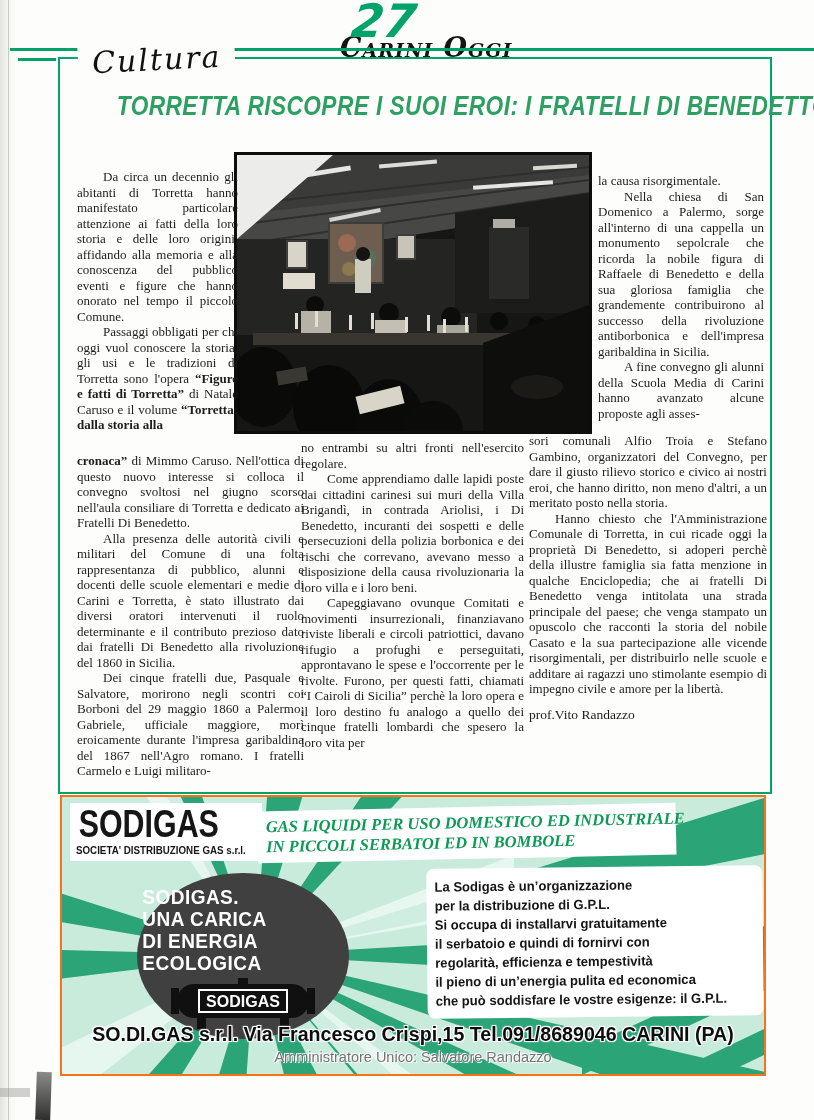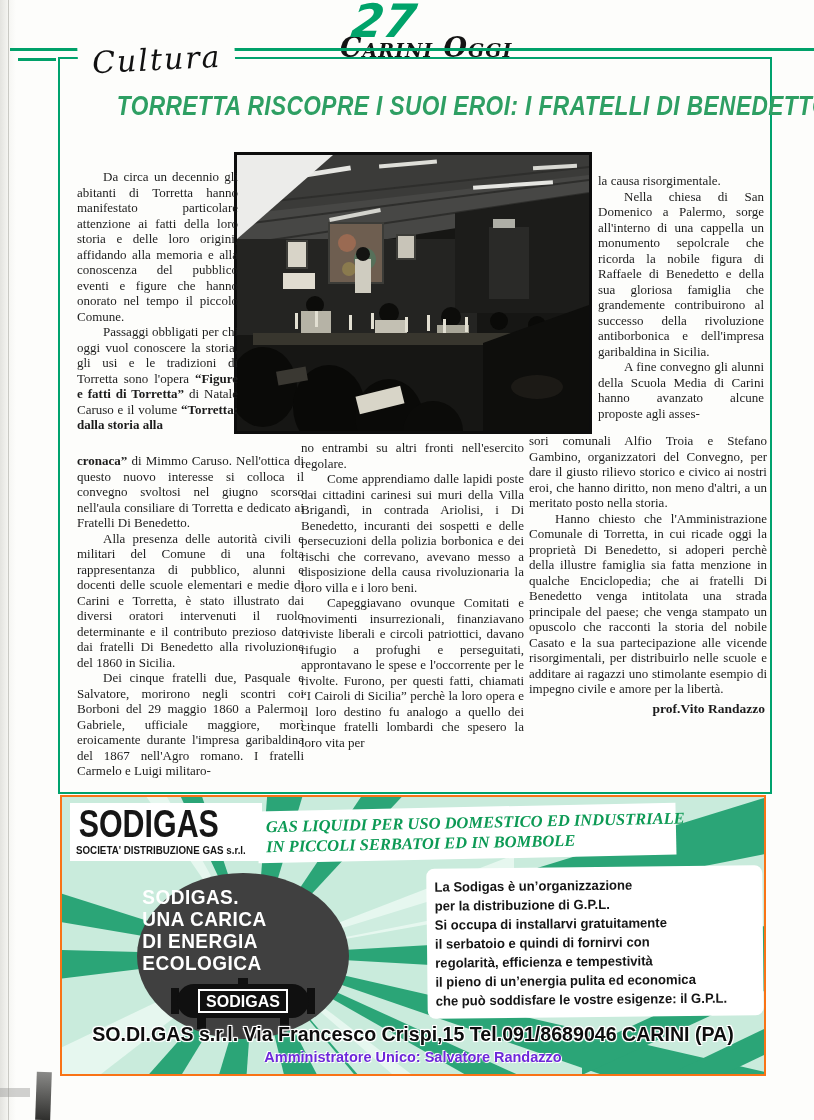--- a/index.html
+++ b/index.html
@@ -44,21 +44,21 @@
   .tblock{position:absolute;font-size:13px;line-height:15.5px;text-align:justify;
       hyphens:auto;-webkit-hyphens:auto;}
   .b-left-top{left:17px;top:110px;width:161px;}
   .b-left-bottom{left:17px;top:394px;width:227px;}
   .b-middle{left:241px;top:381px;width:223px;}
   .b-right-top{left:538px;top:114px;width:166px;font-family:Liberation Serif, serif;}
   .b-right-bottom{left:469px;top:374px;width:238px;}
   .para{margin:0;text-indent:26px;}
   .para.noindent{text-indent:0;}
   .opera{font-weight:bold;}
-  .signature{font-weight:bold;text-align:right;font-size:13.5px;margin-top:4px;padding-right:2px;}
+  .signature{font-weight:normal;text-align:left;font-size:13.5px;margin-top:10px;padding-right:2px;}
 
   
   .ad-box{position:absolute;left:60px;top:795px;width:702px;height:277px;
       border:2px solid #f97316;background:#c9ebdc;overflow:hidden;
       font-family:"Liberation Sans", sans-serif;}
   .rays{position:absolute;left:0;top:0;z-index:0;}
   .ad-header{position:absolute;left:8px;top:6px;width:182px;background:#ffffff;
       padding:4px 4px 5px 6px;z-index:2;text-align:center;}
   .ad-company{font-weight:bold;font-size:38px;line-height:.92;color:#161616;
       transform:scaleX(.8);transform-origin:left;white-space:nowrap;letter-spacing:0;}
@@ -74,21 +74,21 @@
       transform:scaleX(.95);letter-spacing:.5px;}
   .tank{margin:4px auto 0;display:block;}
   .ad-info{position:absolute;left:365px;top:70px;width:336px;height:150px;background:#ffffff;
       border-radius:8px;padding:9px 8px;z-index:2;transform:rotate(-.6deg);box-sizing:border-box;}
   .ad-info div{font-weight:bold;font-size:13.5px;line-height:19px;color:#161616;
       white-space:nowrap;transform:scaleX(.97);transform-origin:left;}
   .ad-banner{position:absolute;left:0;top:226px;width:100%;text-align:center;z-index:2;
       font-weight:bold;font-size:20px;color:#0d0d0d;white-space:nowrap;transform:scaleX(.98);
       text-shadow:0 0 2px #fff,0 0 3px #fff,1px 1px 0 #fff,-1px -1px 0 #fff,1px -1px 0 #fff,-1px 1px 0 #fff;}
   .ad-admin{position:absolute;left:0;top:252px;width:100%;text-align:center;z-index:2;
-      font-weight:bold;font-size:14.5px;color:#6d28d9;
+      font-weight:normal;font-size:14.5px;color:#737373;
       text-shadow:0 0 2px #fff,1px 1px 0 #fff,-1px -1px 0 #fff;}
 </style>
 </head>
 <body>
 
 <div class="page">
 
   <div class="edge-strip"></div>
   <div class="edge-line"></div>
 

